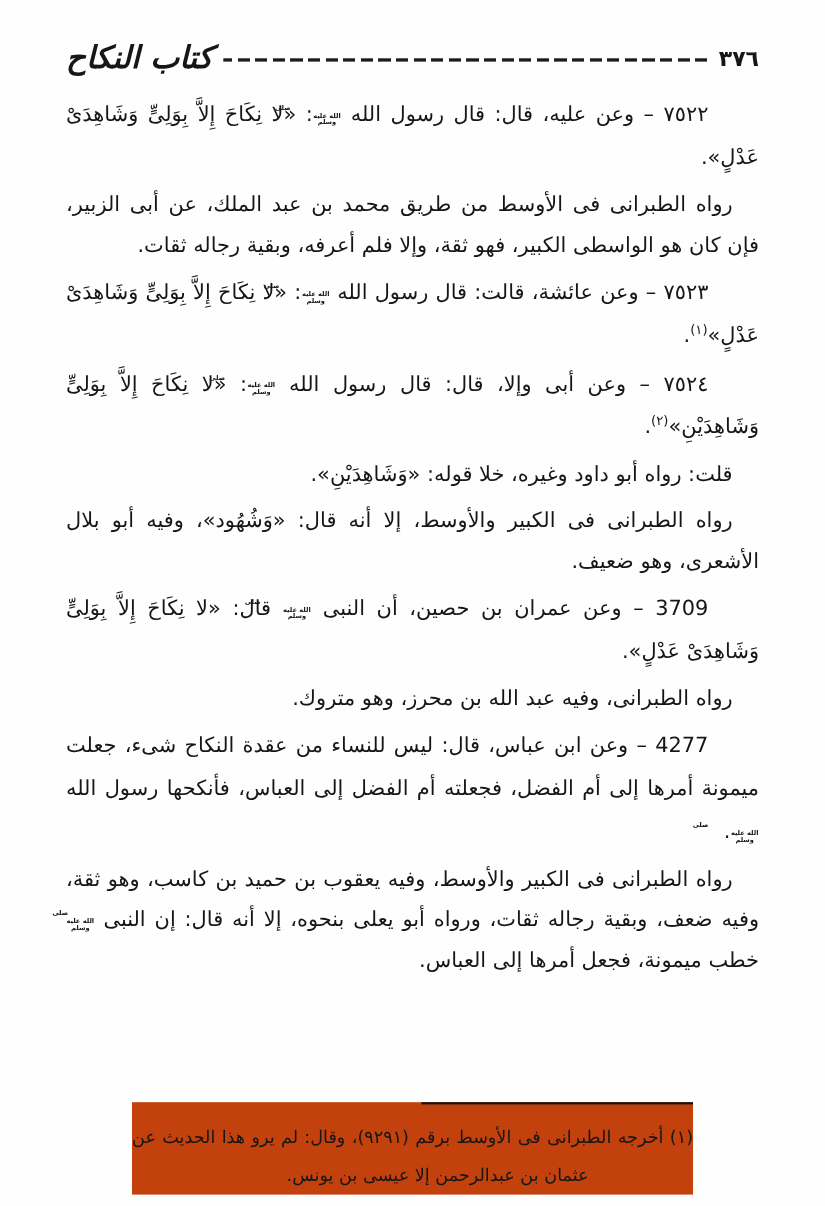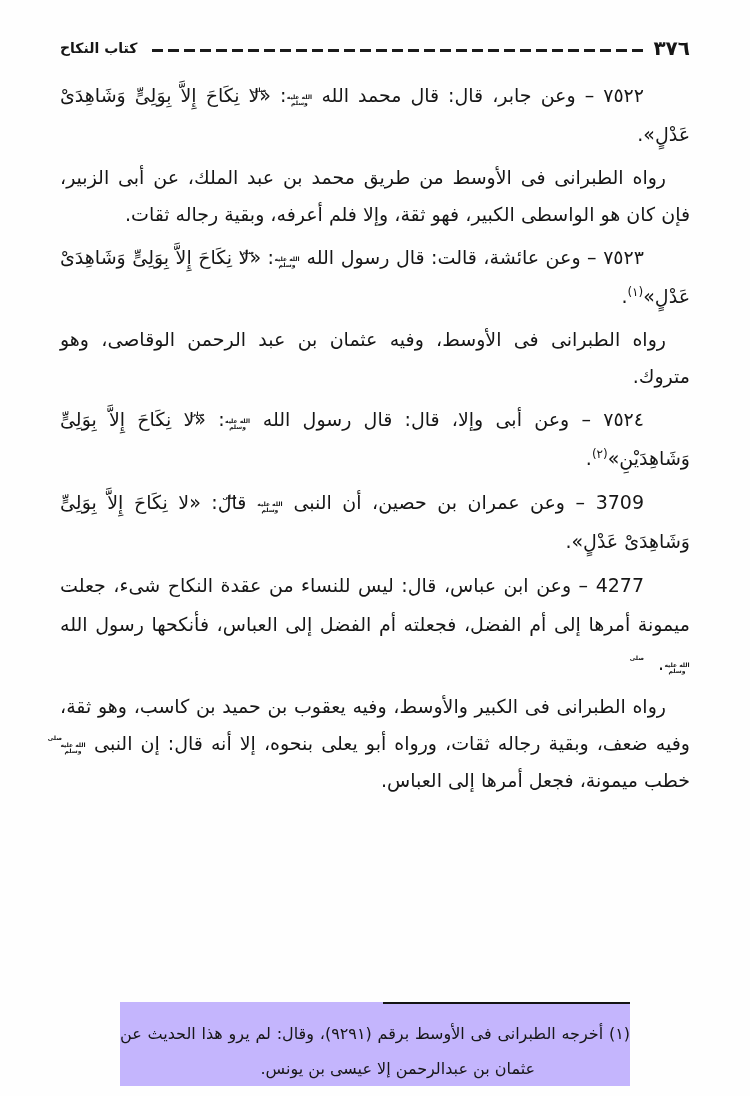--- a/index.html
+++ b/index.html
@@ -35,21 +35,21 @@
     font-size: 20px;
     margin-bottom: 16px;
     direction: rtl;
   }
   .head-rule {
     flex: 1;
     height: 3px;
     margin: 4px 10px 0 10px;
     background: repeating-linear-gradient(to left, #1b1b1b 0 11px, transparent 11px 16px);
   }
-  .chapter-title { font-size: 14px; }
+  .chapter-title { font-size: 28px; font-style: italic; }
   .page-number { letter-spacing: 1px; }
   
   .body-text {
     text-align: justify;
   }
   .hadith {
     font-size: 19px;
     line-height: 39px;
     text-indent: 46px;
     margin: 0 0 5px 0;
@@ -75,21 +75,21 @@
     vertical-align: -3px;
     font-weight: bold;
     white-space: normal;
   }
   
   .footnotes {
     position: absolute;
     right: 60px;
     left: 60px;
     bottom: 10px;
-    background: #c4b5fd;
+    background: #c2410c;
     direction: rtl;
   }
   .footnote-rule {
     width: 247px;
     border: 0;
     border-top: 2.5px solid #141414;
     margin: 0 0 12px auto; 
   }
   .footnote {
     font-size: 16px;
@@ -106,26 +106,28 @@
 <div class="page">
   <div class="page-inner">
 
     <div class="running-head">
       <span class="page-number">٣٧٦</span>
       <span class="head-rule"></span>
       <span class="chapter-title">كتاب النكاح</span>
     </div>
 
     <div class="body-text">
-      <p class="hadith"><span class="seg-bold">٧٥٢٢ – </span><span class="seg-normal">وعن جابر، قال: قال محمد الله </span><span class="saw">صلى الله عليه وسلم</span><span class="seg-normal">: «لا نِكَاحَ إِلاَّ بِوَلِىٍّ وَشَاهِدَىْ عَدْلٍ».</span></p>
+      <p class="hadith"><span class="seg-bold">٧٥٢٢ – </span><span class="seg-normal">وعن عليه، قال: قال رسول الله </span><span class="saw">صلى الله عليه وسلم</span><span class="seg-normal">: «لا نِكَاحَ إِلاَّ بِوَلِىٍّ وَشَاهِدَىْ عَدْلٍ».</span></p>
       <p class="takhrij"><span class="seg-bold">رواه الطبرانى فى الأوسط</span><span class="seg-normal"> من طريق محمد بن عبد الملك، عن أبى الزبير، فإن كان هو الواسطى الكبير، فهو ثقة، وإلا فلم أعرفه، وبقية رجاله ثقات.</span></p>
       <p class="hadith"><span class="seg-bold">٧٥٢٣ – </span><span class="seg-normal">وعن عائشة، قالت: قال رسول الله </span><span class="saw">صلى الله عليه وسلم</span><span class="seg-normal">: «لا نِكَاحَ إِلاَّ بِوَلِىٍّ وَشَاهِدَىْ عَدْلٍ»</span><span class="seg-sup">(١)</span><span class="seg-normal">.</span></p>
-      <p class="takhrij"><span class="seg-bold">رواه الطبرانى فى الأوسط</span><span class="seg-normal">، وفيه عثمان بن عبد الرحمن الوقاصى، وهو متروك.</span></p>
       <p class="hadith"><span class="seg-bold">٧٥٢٤ – </span><span class="seg-normal">وعن أبى وإلا، قال: قال رسول الله </span><span class="saw">صلى الله عليه وسلم</span><span class="seg-normal">: «لا نِكَاحَ إِلاَّ بِوَلِىٍّ وَشَاهِدَيْنِ»</span><span class="seg-sup">(٢)</span><span class="seg-normal">.</span></p>
+      <p class="takhrij"><span class="seg-bold">قلت:</span><span class="seg-normal"> رواه أبو داود وغيره، خلا قوله: «وَشَاهِدَيْنِ».</span></p>
+      <p class="takhrij"><span class="seg-bold">رواه الطبرانى فى الكبير والأوسط</span><span class="seg-normal">، إلا أنه قال: «وَشُهُود»، وفيه أبو بلال الأشعرى، وهو ضعيف.</span></p>
       <p class="hadith"><span class="seg-bold">3709 – </span><span class="seg-normal">وعن عمران بن حصين، أن النبى </span><span class="saw">صلى الله عليه وسلم</span><span class="seg-normal"> قال: «لا نِكَاحَ إِلاَّ بِوَلِىٍّ وَشَاهِدَىْ عَدْلٍ».</span></p>
+      <p class="takhrij"><span class="seg-bold">رواه الطبرانى</span><span class="seg-normal">، وفيه عبد الله بن محرز، وهو متروك.</span></p>
       <p class="hadith"><span class="seg-bold">4277 – </span><span class="seg-normal">وعن ابن عباس، قال: ليس للنساء من عقدة النكاح شىء، جعلت ميمونة أمرها إلى أم الفضل، فجعلته أم الفضل إلى العباس، فأنكحها رسول الله </span><span class="saw">صلى الله عليه وسلم</span><span class="seg-normal">.</span></p>
       <p class="takhrij"><span class="seg-bold">رواه الطبرانى فى الكبير والأوسط</span><span class="seg-normal">، وفيه يعقوب بن حميد بن كاسب، وهو ثقة، وفيه ضعف، وبقية رجاله ثقات، ورواه أبو يعلى بنحوه، إلا أنه قال: إن النبى </span><span class="saw">صلى الله عليه وسلم</span><span class="seg-normal"> خطب ميمونة، فجعل أمرها إلى العباس.</span></p>
     </div>
 
     <div class="footnotes">
       <hr class="footnote-rule">
       <p class="footnote">(١) أخرجه الطبرانى فى الأوسط برقم (٩٢٩١)، وقال: لم يرو هذا الحديث عن عثمان بن عبدالرحمن إلا عيسى بن يونس.</p>
     </div>
 
   </div>

